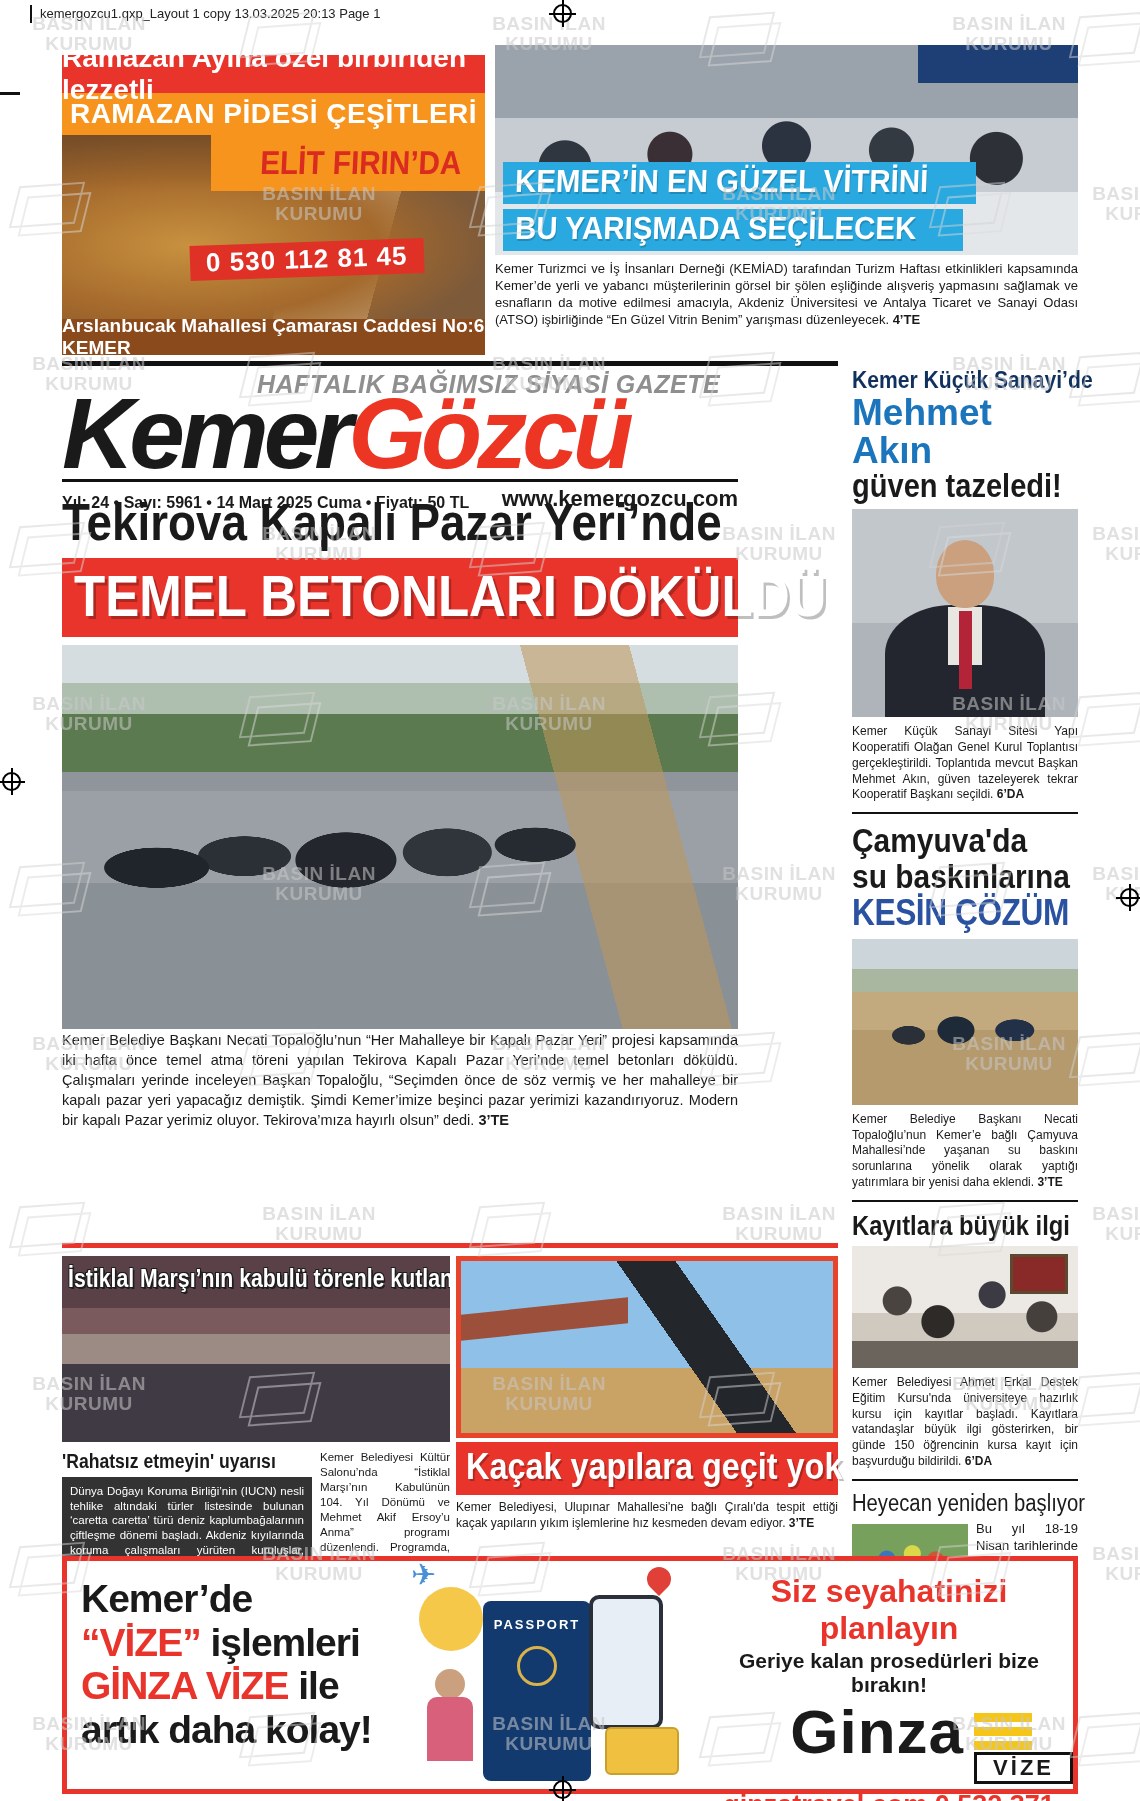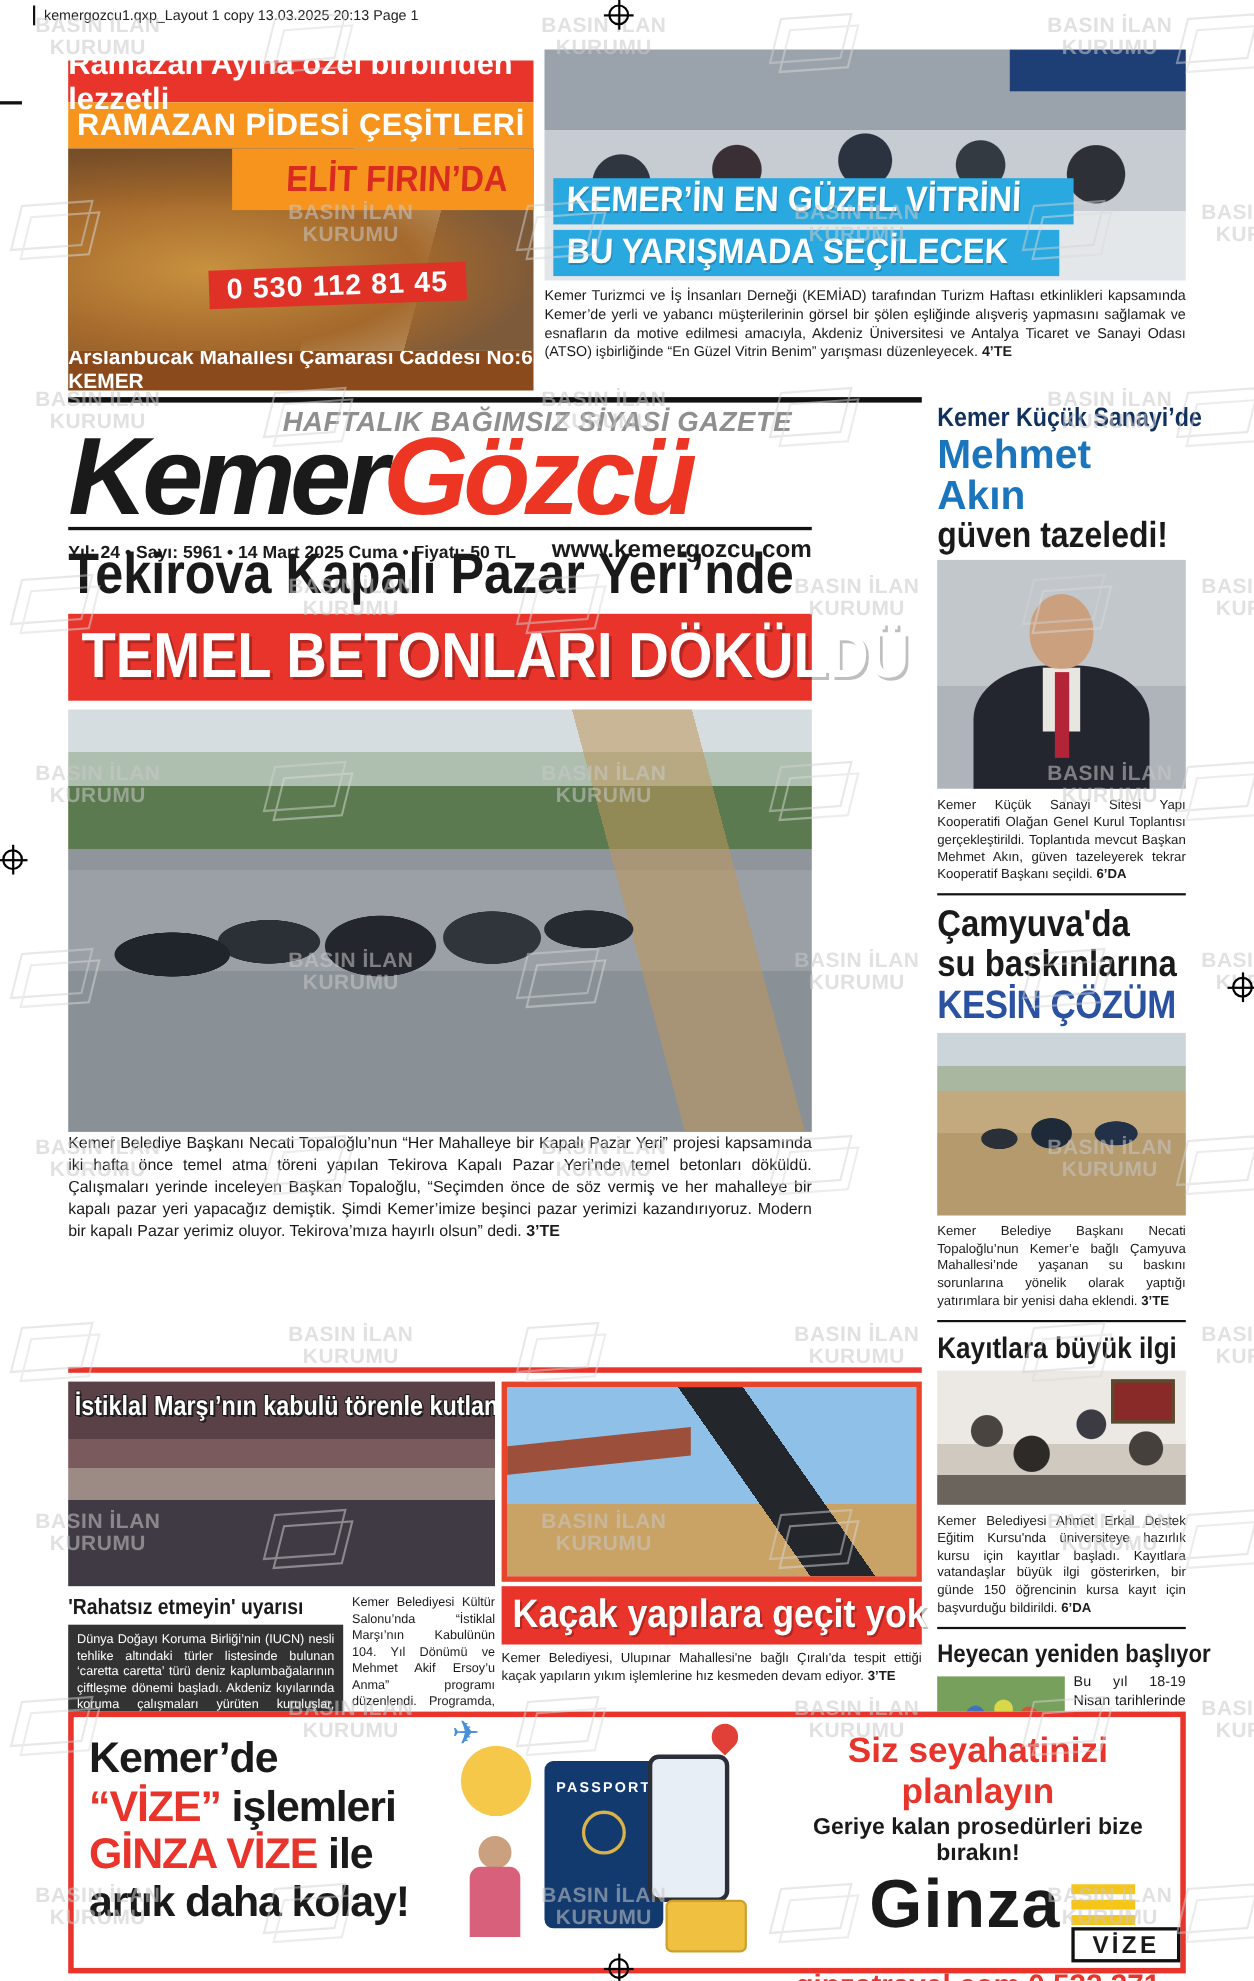--- a/index.html
+++ b/index.html
@@ -110,21 +110,21 @@
       radial-gradient(ellipse at 72% 55%,#223048 0 19px,transparent 20px),
       linear-gradient(to bottom,#ccd5da 0 18%,#aab7a0 18% 32%,#c3a97e 32% 55%,#b49a6d 55%);}
   .ky-head{font-weight:bold;font-size:27px;}
   .photo-office{width:226px;height:122px;margin-top:4px;background:
       radial-gradient(circle at 20% 45%,#4a4440 0 14px,transparent 15px),
       radial-gradient(circle at 38% 62%,#2e2a28 0 16px,transparent 17px),
       radial-gradient(circle at 62% 40%,#3c3a42 0 13px,transparent 14px),
       radial-gradient(circle at 84% 58%,#45403c 0 15px,transparent 16px),
       linear-gradient(to bottom,#ece9e4 0 55%,#cfc9c0 55% 78%,#6b645c 78%);}
   .photo-office .frame{position:absolute;right:10px;top:8px;width:52px;height:34px;background:#8a2a28;border:3px solid #5a4a30;}
-  .hy-head{font-weight:bold;font-size:23px;text-align:right;}
+  .hy-head{font-weight:normal;font-size:23px;text-align:right;}
   .hy-body{margin-top:4px;font-size:13px;line-height:1.3;}
   .photo-cyclists{float:left;width:116px;height:78px;margin:3px 8px 2px 0;background:
       radial-gradient(circle at 30% 45%,#3f74b8 0 8px,transparent 9px),
       radial-gradient(circle at 52% 38%,#d8d84a 0 8px,transparent 9px),
       radial-gradient(circle at 72% 46%,#c85a3a 0 8px,transparent 9px),
       linear-gradient(to bottom,#76a05c 0 42%,#8a949c 42%);}
 
   
   .bottomrow{left:62px;top:1243px;width:776px;}
   .redrule{width:776px;height:5px;background:#e8342b;}
@@ -153,22 +153,22 @@
 
   
   .ad-ginza{left:62px;top:1556px;width:1016px;height:238px;border:5px solid #e8342b;box-sizing:border-box;
             display:flex;background:#fff;}
   .gz-left{width:318px;padding:16px 6px 0 14px;font-weight:bold;line-height:1.12;}
   .gz-left .l{font-size:39px;letter-spacing:-1px;white-space:nowrap;}
   .gz-red{color:#e8342b;}
   .gz-mid{position:relative;width:300px;}
   .gi-circle{position:absolute;left:14px;top:26px;width:64px;height:64px;border-radius:50%;background:#f5c84a;}
   .gi-plane{position:absolute;left:6px;top:-4px;font-size:30px;color:#4a90d9;}
-  .gi-pass{position:absolute;left:78px;top:40px;width:108px;height:152px;background:#123a6e;border-radius:8px;
-           color:#fff;text-align:center;padding-top:16px;box-sizing:border-box;font-size:13px;letter-spacing:2px;font-weight:bold;margin-left:12px;}
+  .gi-pass{position:absolute;left:78px;top:40px;width:108px;height:180px;background:#123a6e;border-radius:8px;
+           color:#fff;text-align:center;padding-top:16px;box-sizing:border-box;font-size:13px;letter-spacing:2px;font-weight:bold;}
   .gi-pass::after{content:"";display:block;width:34px;height:34px;border:3px solid #d9b24a;border-radius:50%;margin:14px auto 0;}
   .gi-phone{position:absolute;right:42px;top:34px;width:66px;height:126px;background:#e8eef5;border:4px solid #2a2f3a;border-radius:10px;}
   .gi-pin{position:absolute;right:34px;top:6px;width:24px;height:24px;background:#e04038;border-radius:50% 50% 50% 0;transform:rotate(-45deg);}
   .gi-card{position:absolute;right:26px;bottom:14px;width:70px;height:44px;background:#f0c040;border-radius:6px;border:2px solid #caa02c;}
   .gi-person-h{position:absolute;left:30px;top:108px;width:30px;height:30px;border-radius:50%;background:#caa07e;}
   .gi-person-b{position:absolute;left:22px;top:136px;width:46px;height:64px;border-radius:10px 10px 0 0;background:#d9607a;}
   .gz-right{flex:1;text-align:center;padding-top:12px;}
   .gz-r1{color:#e8342b;font-weight:bold;font-size:32px;}
   .gz-r2{font-weight:bold;font-size:21px;margin-top:2px;}
   .gz-logo{display:flex;justify-content:flex-end;align-items:flex-start;gap:10px;margin-top:6px;}

